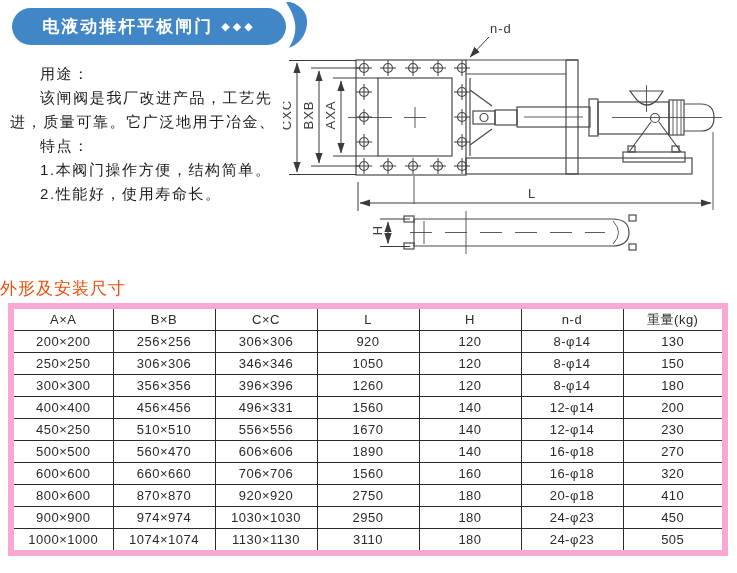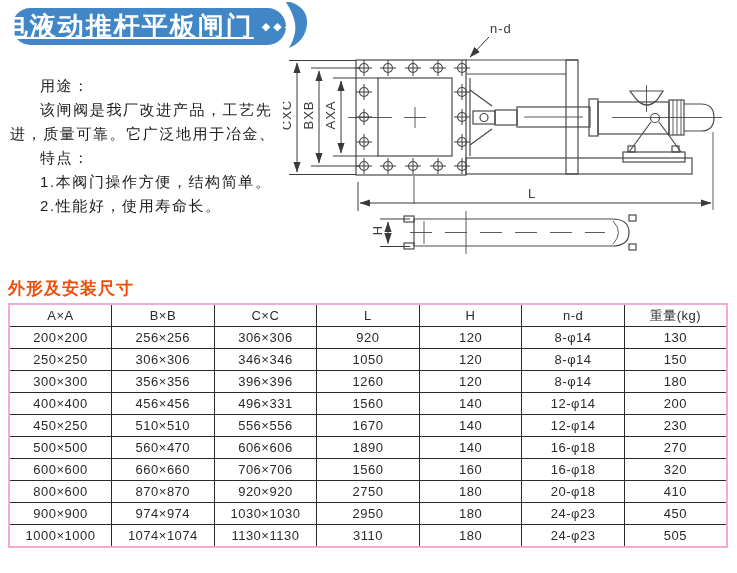--- a/index.html
+++ b/index.html
@@ -9,50 +9,50 @@
     font-family:"Liberation Sans","DejaVu Sans",sans-serif;
     color:#1c1c1c;
   }
   
   .banner{
     position:absolute;left:12px;top:8px;width:274px;height:37px;
     border-radius:19px;
     display:flex;align-items:center;justify-content:center;gap:8px;
     color:#ffffff;
   }
-  .banner .t{font-size:26px;font-weight:bold;letter-spacing:2px;white-space:nowrap;text-decoration:underline;}
+  .banner .t{font-size:17px;font-weight:bold;letter-spacing:2px;white-space:nowrap;}
   .banner .d{font-size:11px;letter-spacing:3px;}
   .swoosh{position:absolute;left:284px;top:0px;width:27px;height:49px;}
   
   .intro{
     position:absolute;left:10px;top:62px;width:284px;
-    font-size:15px;line-height:24px;letter-spacing:1.6px;margin-top:12px;
+    font-size:15px;line-height:24px;letter-spacing:1.6px;
   }
   .intro .ln{white-space:nowrap;}
   .intro .ind{padding-left:30px;}
   
   .drawing{position:absolute;left:283px;top:8px;}
   .drawing text{font-size:13px;fill:#3a3a3a;letter-spacing:1px;}
   
   .section-title{
-    position:absolute;left:8px;top:277px;
-    font-size:17px;font-weight:bold;letter-spacing:1px;
+    position:absolute;left:0;top:277px;
+    font-size:17px;font-weight:normal;letter-spacing:1px;
   }
   
   .dim-table{
     position:absolute;left:8px;top:303px;width:720px;
     border-collapse:collapse;table-layout:fixed;
     font-size:13px;color:#2a2a2a;
   }
   .dim-table th,.dim-table td{
     border:1px solid #2a2a2a;height:21px;padding:0;
     text-align:center;vertical-align:middle;font-weight:normal;
     letter-spacing:0.5px;
   }
-  .dim-table{border:2px solid #f9a8d4;}
+  .dim-table{border:6px solid #f9a8d4;}
 </style>
 </head>
 <body>
 
 <div class="banner" style="background: rgb(65, 135, 199);">
   <span class="t">电液动推杆平板闸门</span>
   <span class="d">◆◆◆</span>
 </div>
 <svg class="swoosh" viewBox="0 0 27 49">
   <path d="M6,2 C17,5 24,13 23,24 C22,36 15,44 5,48 C11,38 13,28 10,19 C8,11 4,6 2,2 Z" fill="#4187c7"></path>

